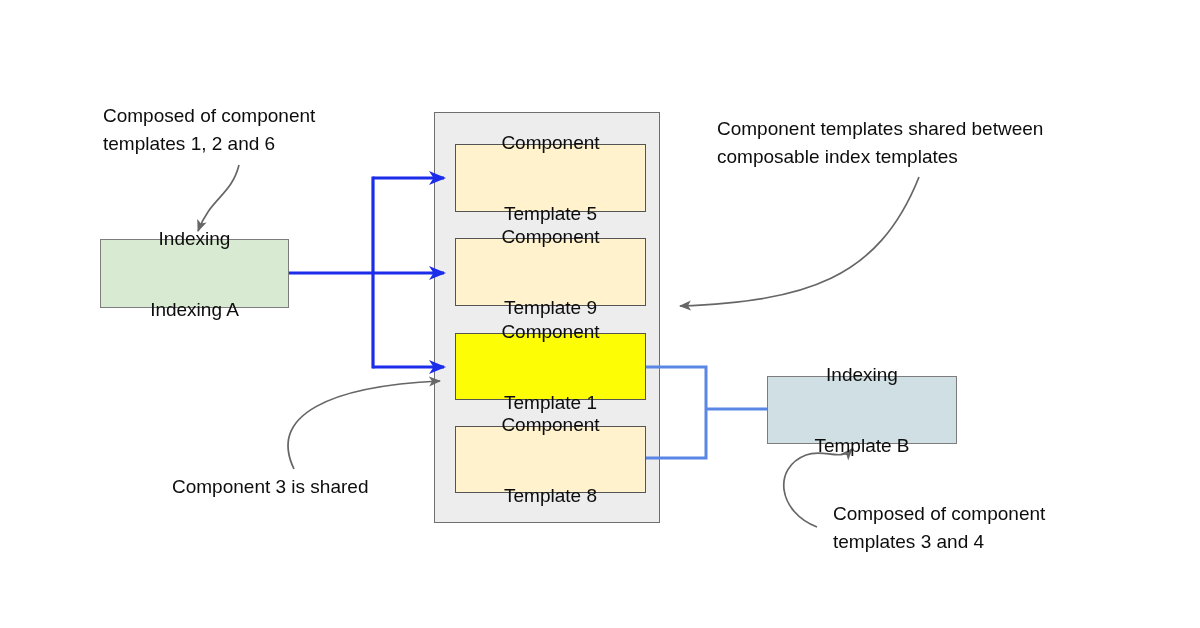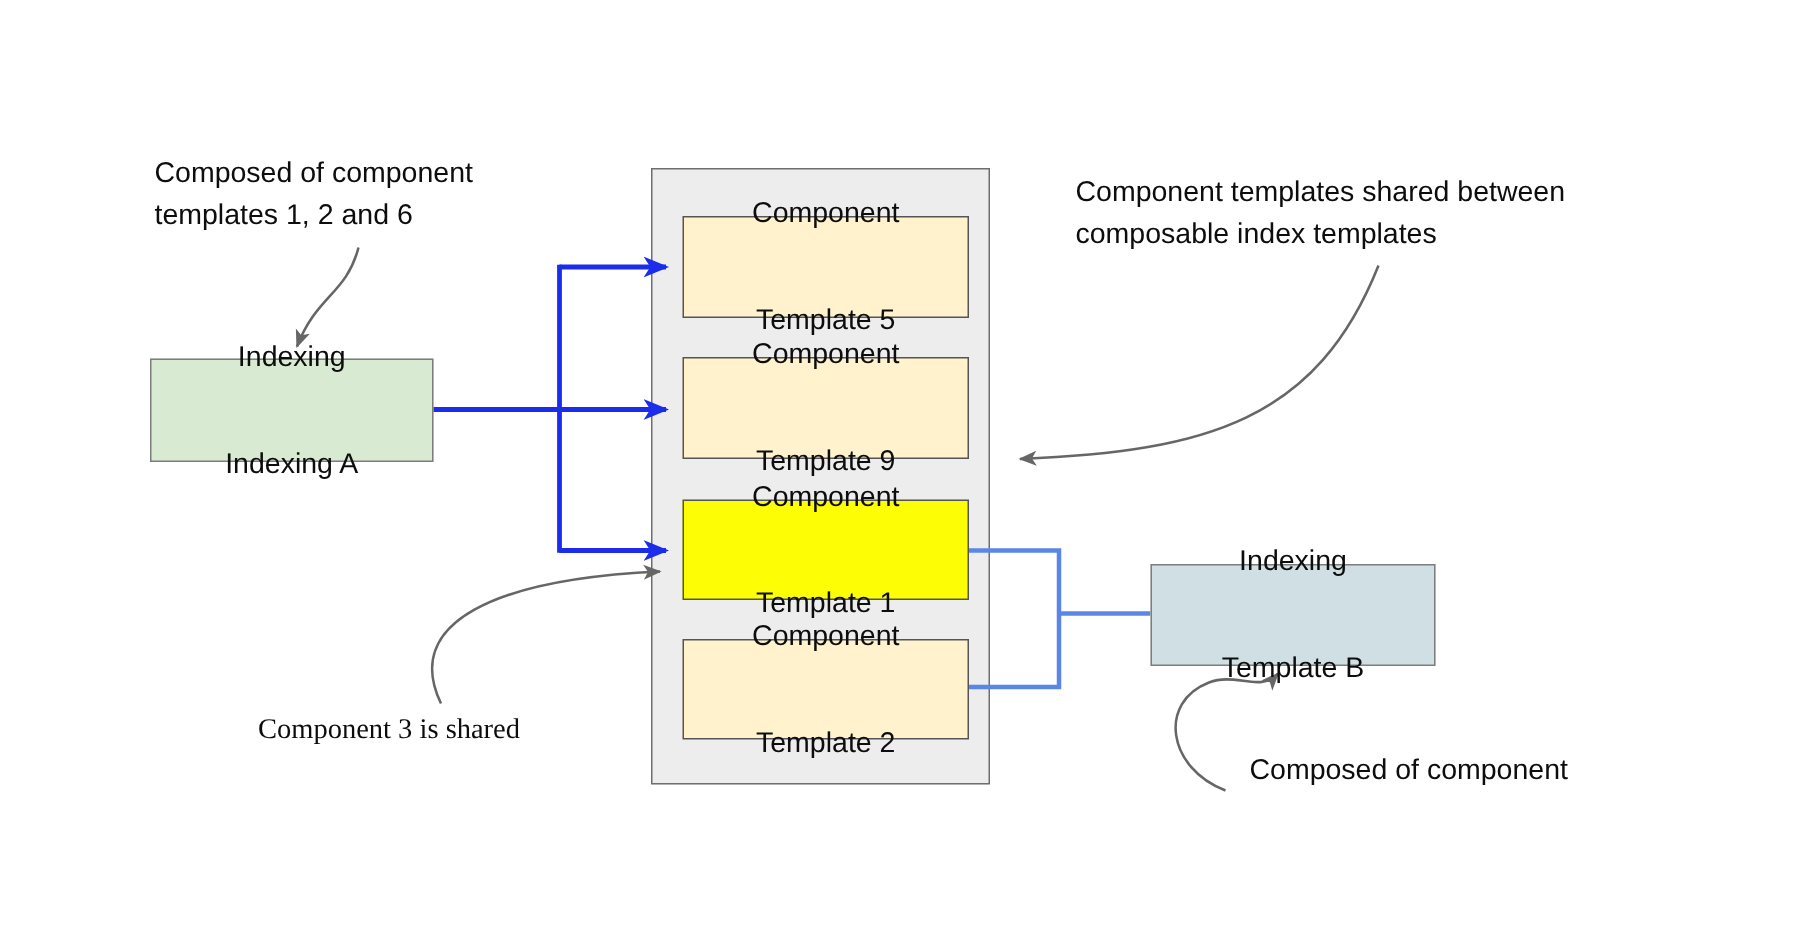--- a/index.html
+++ b/index.html
@@ -56,21 +56,21 @@
   .annotation {
     position: absolute;
     font-size: 19px;
     line-height: 28px;
     color: #0d0d0d;
     white-space: nowrap;
     z-index: 3;
   }
   .ann-top-left { left: 103px; top: 102px; }
   .ann-top-right { left: 717px; top: 115px; }
-  .ann-bottom-left { left: 172px; top: 473px; font-family: Liberation Serif, serif; }
+  .ann-bottom-left { left: 172px; top: 473px; }
   .ann-bottom-right { left: 833px; top: 500px; }
   .wires {
     position: absolute;
     left: 0; top: 0;
     width: 1200px; height: 628px;
     z-index: 2;
     pointer-events: none;
   }
 </style>
 </head>
@@ -125,21 +125,21 @@
     <span>Template 9</span>
   </div>
 
   <div class="node comp node-comp-3">
     <span>Component</span>
     <span>Template 1</span>
   </div>
 
   <div class="node comp node-comp-4">
     <span>Component</span>
-    <span>Template 2</span>
+    <span>Template 8</span>
   </div>
 
   <div class="node node-indexing-b">
     <span>Indexing</span>
     <span>Template B</span>
   </div>
 
   <div class="annotation ann-top-left">
     <div>Composed of component</div>
     <div>templates 1, 2 and 6</div>
@@ -149,15 +149,16 @@
     <div>Component templates shared between</div>
     <div>composable index templates</div>
   </div>
 
   <div class="annotation ann-bottom-left">
     <div>Component 3 is shared</div>
   </div>
 
   <div class="annotation ann-bottom-right">
     <div>Composed of component</div>
+    <div>templates 3 and 4</div>
   </div>
 
 </div>
 
 </body></html>

